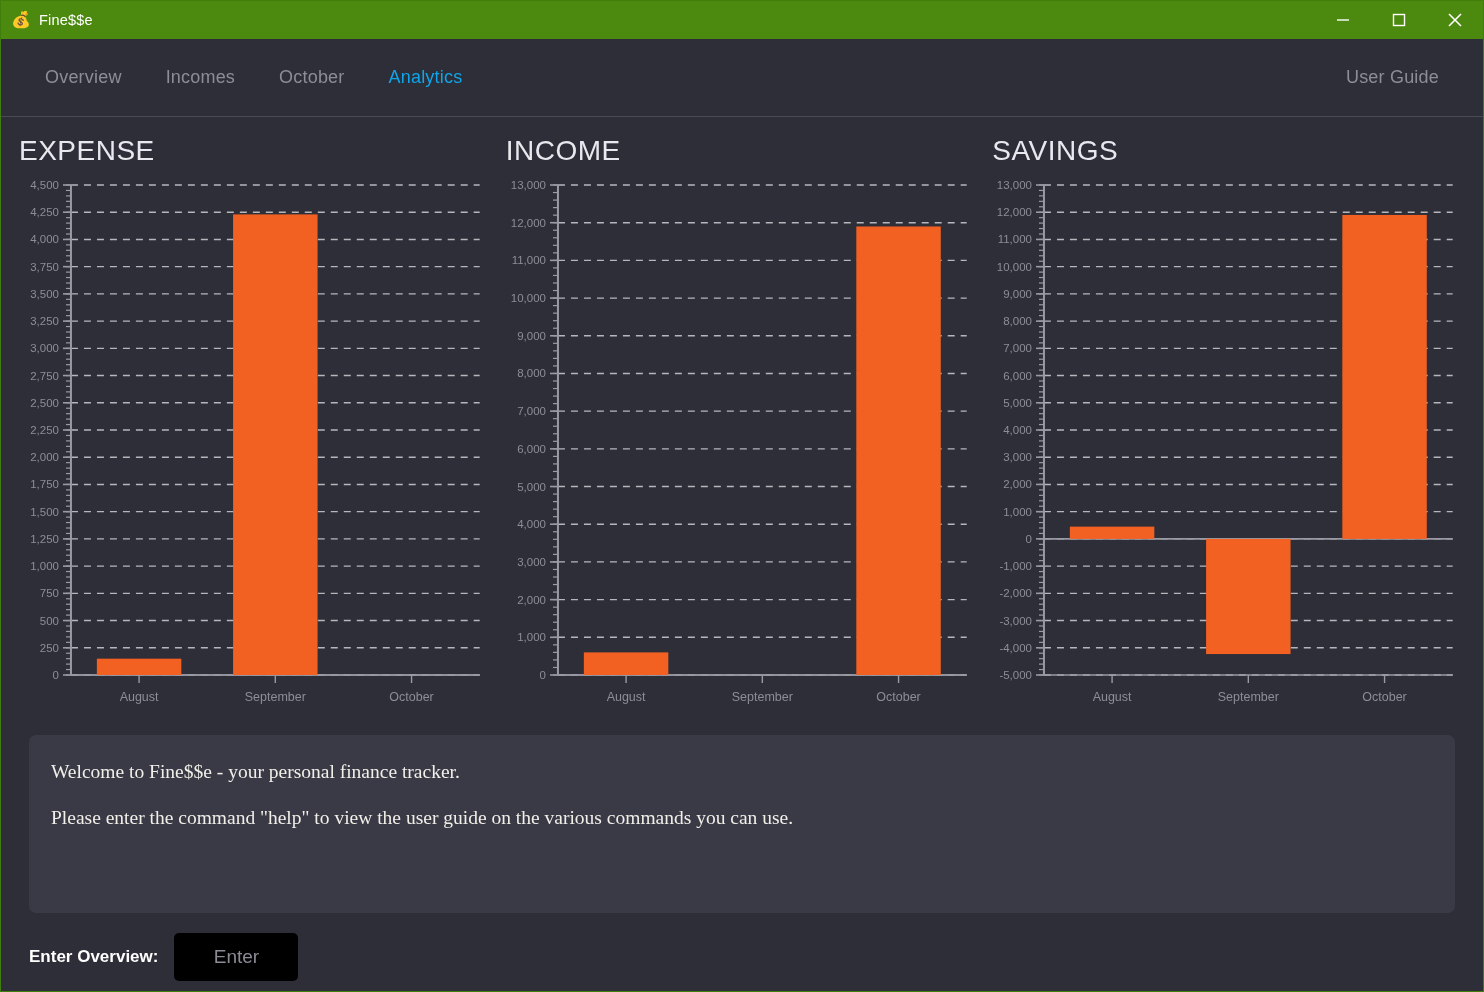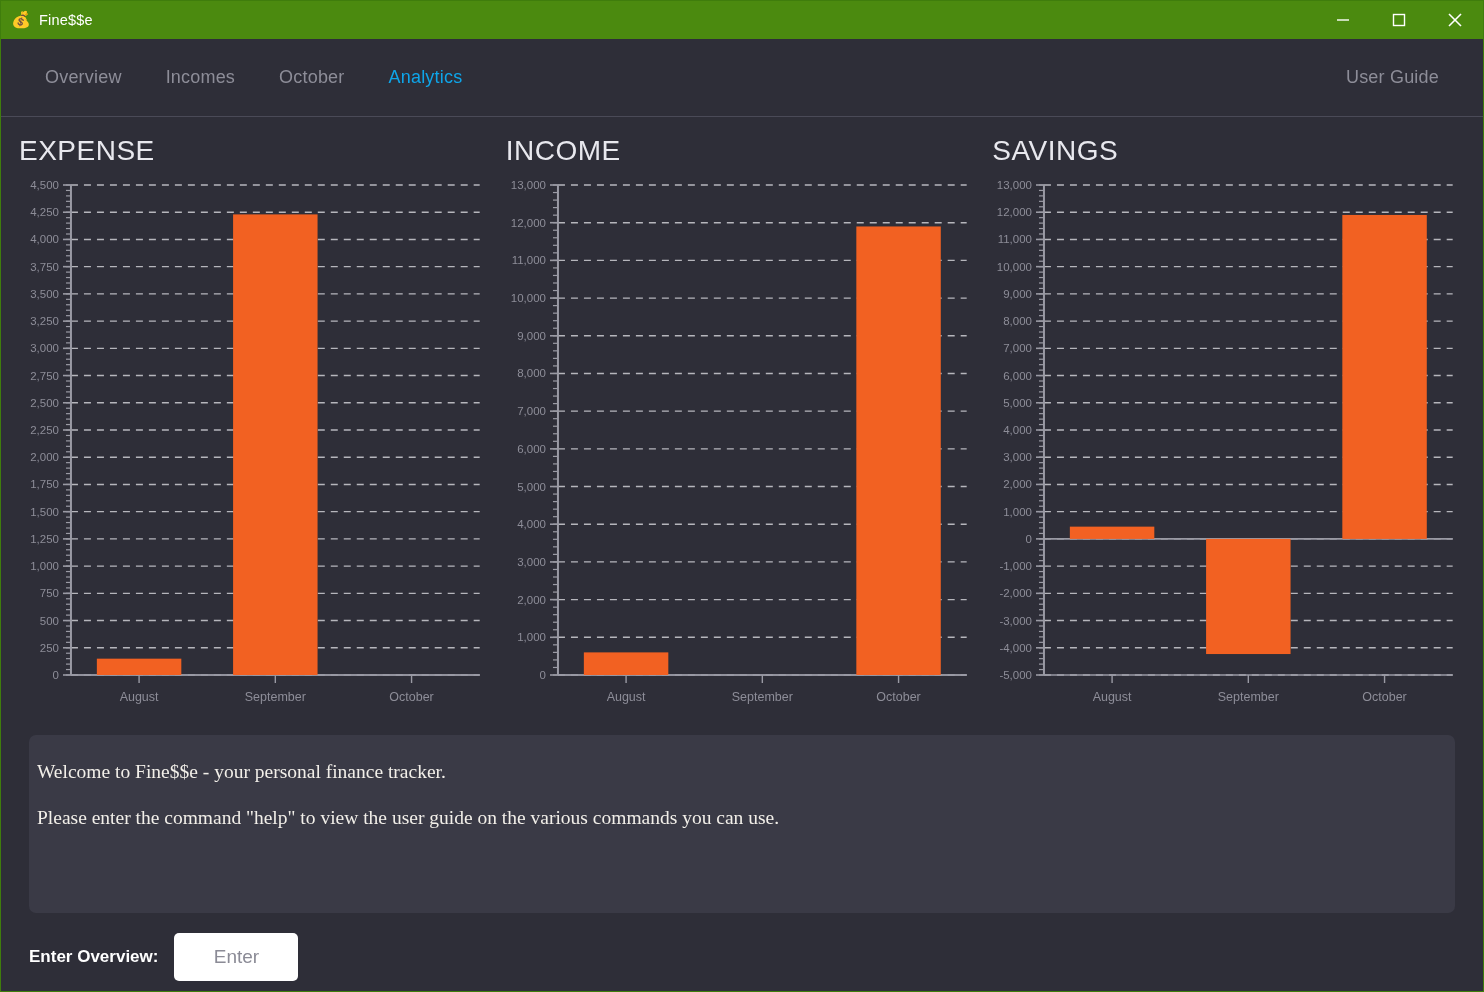--- a/index.html
+++ b/index.html
@@ -78,21 +78,21 @@
   }
   .plot-wrap { flex: 1 1 auto; position: relative; }
   .plot-wrap svg { display: block; width: 100%; height: 100%; }
 
   
   .console {
     margin: 18px 28px 10px 28px;
     background: #3a3a46;
     border-radius: 7px;
     flex: 0 0 178px;
-    padding: 22px 8px;
+    padding: 22px 22px;
     overflow: hidden;
   }
   .console p {
     color: #f2efe9;
     font-family: "Liberation Serif", "DejaVu Serif", serif;
     font-size: 19.5px;
     line-height: 1.55;
     margin-bottom: 16px;
   }
 
@@ -117,21 +117,21 @@
     color: #e6e6ec;
     font-size: 19px;
     font-family: "Liberation Sans", sans-serif;
     padding: 0 14px;
     outline: none;
   }
   .cmd-input::placeholder { color: #9a9aa4; }
   .enter-btn {
     flex: 0 0 124px;
     height: 48px;
-    background: #ffffff;
+    background: #000000;
     border: none; border-radius: 5px;
     color: #8b8b96;
     font-size: 19px;
     font-family: "Liberation Sans", sans-serif;
     cursor: pointer;
   }
 </style>
 </head>
 <body>
 

